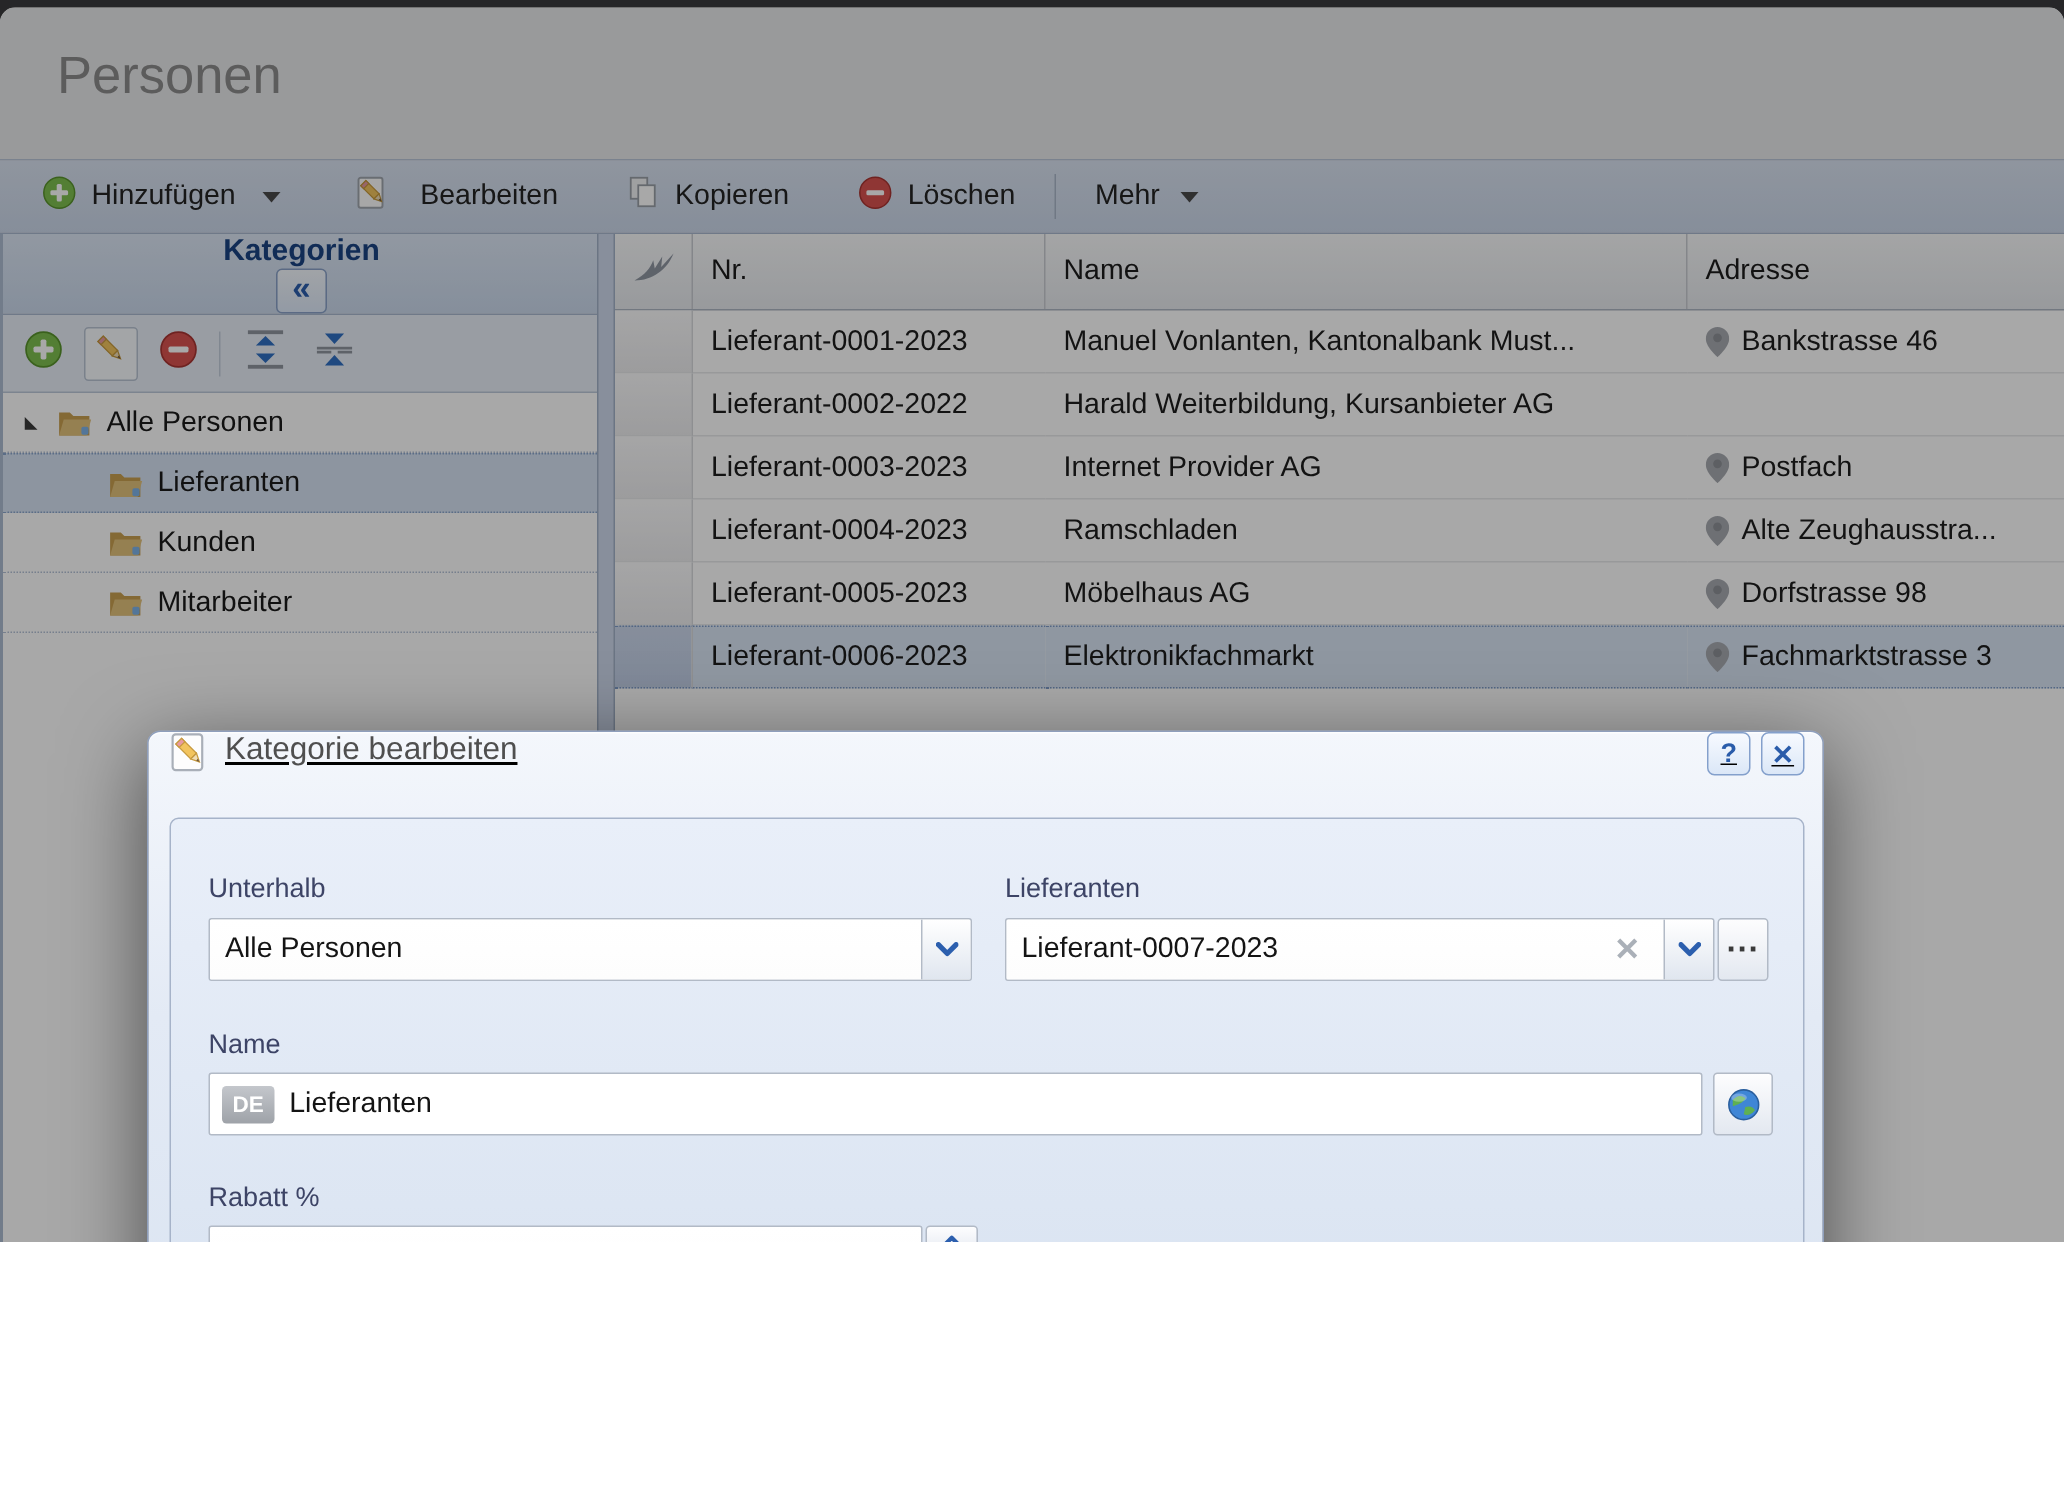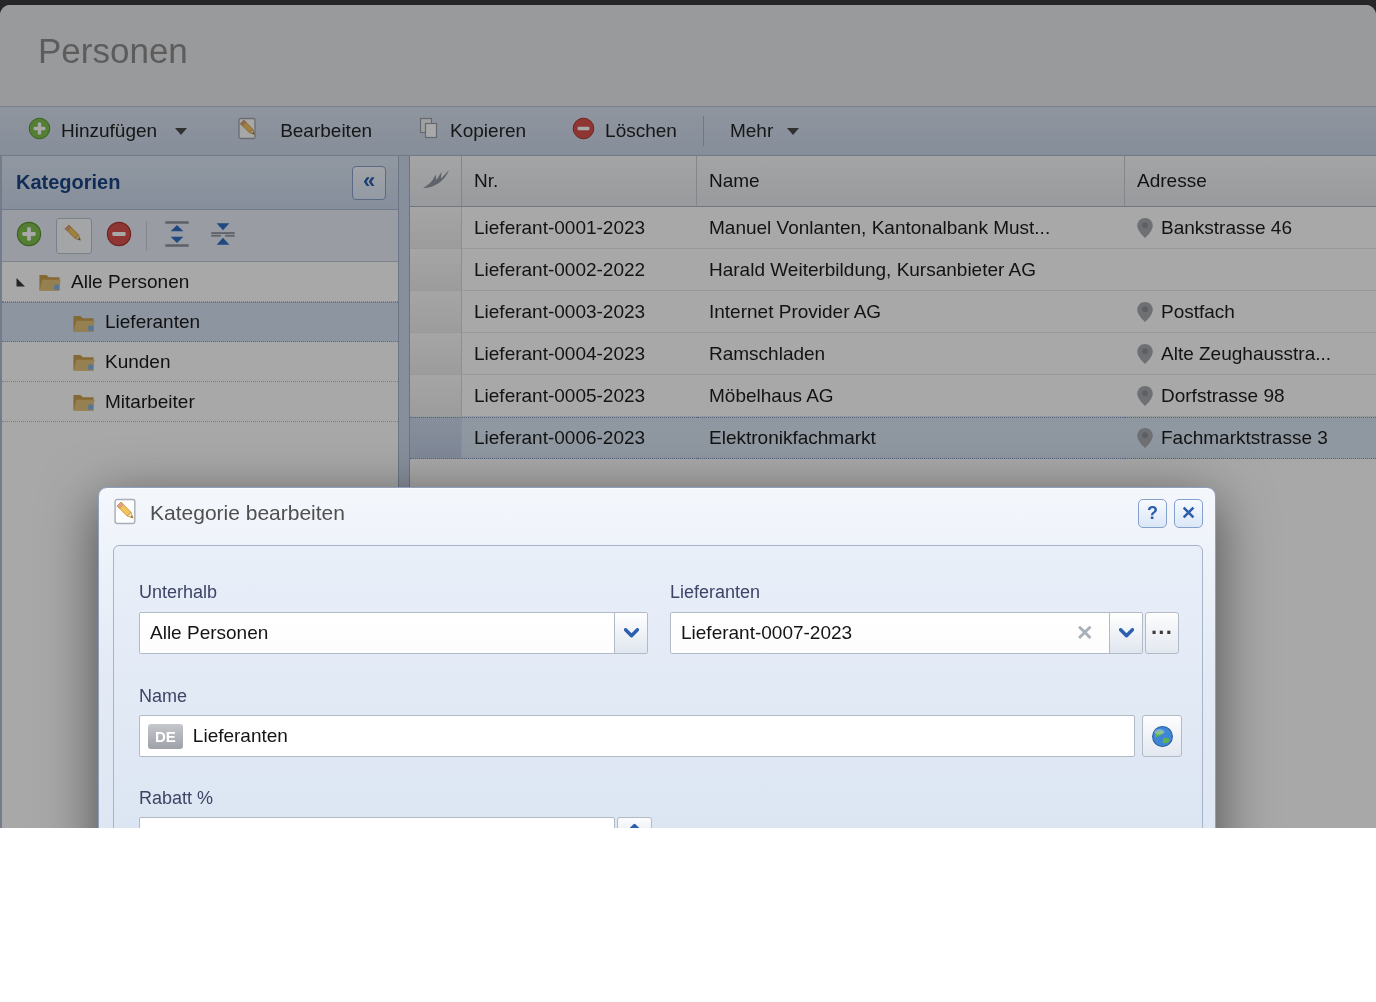--- a/index.html
+++ b/index.html
@@ -21,21 +21,21 @@
   .tb-caret { width:0; height:0; border-left:6px solid transparent; border-right:6px solid transparent;
       border-top:7px solid #4a4a4a; margin-left:8px; }
   .tb-sep { width:1px; height:30px; background:#aab7c9; margin:0 10px; }
 
   .content { position:absolute; top:151px; left:0; right:0; bottom:0; }
 
   
   .sidebar { position:absolute; left:0; top:0; bottom:0; width:398px; background:#fff; border-left:2px solid #aebdd2; }
   .side-header { position:absolute; top:0; left:0; right:0; height:54px;
       background:linear-gradient(#dde7f5,#cbd9ec); border-bottom:1px solid #a9b8cf;
-      display:flex; align-items:center; padding:0 12px 0 14px; }
+      display:flex; align-items:center; padding:0 12px 0 14px;flex-direction:column; }
   .side-title { font-size:20px; font-weight:bold; color:#1b4483; flex:1; }
   .collapse-btn { width:34px; height:34px; border:1px solid #8aa2c8; border-radius:4px;
       background:linear-gradient(#f4f8fd,#dfeafa); color:#2c5fae; font-size:22px; font-weight:bold;
       display:flex; align-items:center; justify-content:center; line-height:1; padding-bottom:4px; }
   .side-toolbar { position:absolute; top:54px; left:0; right:0; height:52px; background:#e9eff8;
       border-bottom:1px solid #bdc9da; display:flex; align-items:center; gap:14px; padding-left:14px; }
   .icon-box { width:36px; height:36px; border:1px solid #b9c4d4; border-radius:3px; background:#f7fafd;
       display:flex; align-items:center; justify-content:center; }
   .st-sep { width:1px; height:30px; background:#c3cddb; }
   .tree { position:absolute; top:106px; left:0; right:0; bottom:0; background:#fff; }
@@ -71,22 +71,22 @@
   .grid-row.selected .cell.flag { background:linear-gradient(#ccd8ec,#c2d0e7); }
   .pin { margin-right:8px; display:flex; flex:none; }
 
   
   .dim { position:absolute; inset:0; background:rgba(0,0,0,0.34); z-index:50; }
 
   
   .dialog { position:absolute; left:98px; top:487px; width:1118px; height:475px; z-index:100;
       background:linear-gradient(#f4f7fc, #e3eaf5 40%, #d9e3f1); border:1px solid #8f9fbc; border-radius:9px;
       box-shadow:0 14px 55px rgba(0,0,0,.55), inset 0 1px 0 rgba(255,255,255,.75); }
-  .dlg-titlebar { position:absolute; top:0; left:0; right:0; height:50px; display:flex; align-items:center;
-      padding:0 12px 0 14px; }
+  .dlg-titlebar { position:absolute; top:0; left:0; right:0; height:50px; display:flex; 
+      padding:0 12px 0 14px;text-decoration:underline; }
   .dlg-title { font-size:21px; color:#4f4f4f; margin-left:10px; flex:1; }
   .dlg-tool { width:29px; height:29px; border:1px solid #84a0cc; border-radius:5px; margin-left:7px;
       background:linear-gradient(#f7faff,#dbe7f7); color:#2a5caa; font-size:18px; font-weight:bold;
       display:flex; align-items:center; justify-content:center; }
   .dlg-body { position:absolute; left:14px; top:57px; width:1090px; height:344px;
       border:1px solid #a6b3c9; border-radius:6px; background:linear-gradient(#e9eff9,#d9e3f1); }
   .fld-label { position:absolute; font-size:18px; color:#3d4466; }
   .combo { position:absolute; height:42px; display:flex; border:1px solid #b2bac6; border-radius:2px;
       background:#fff; overflow:hidden; }
   .combo input, .text-input input { border:none; outline:none; flex:1; font-family:"Liberation Sans",sans-serif;

